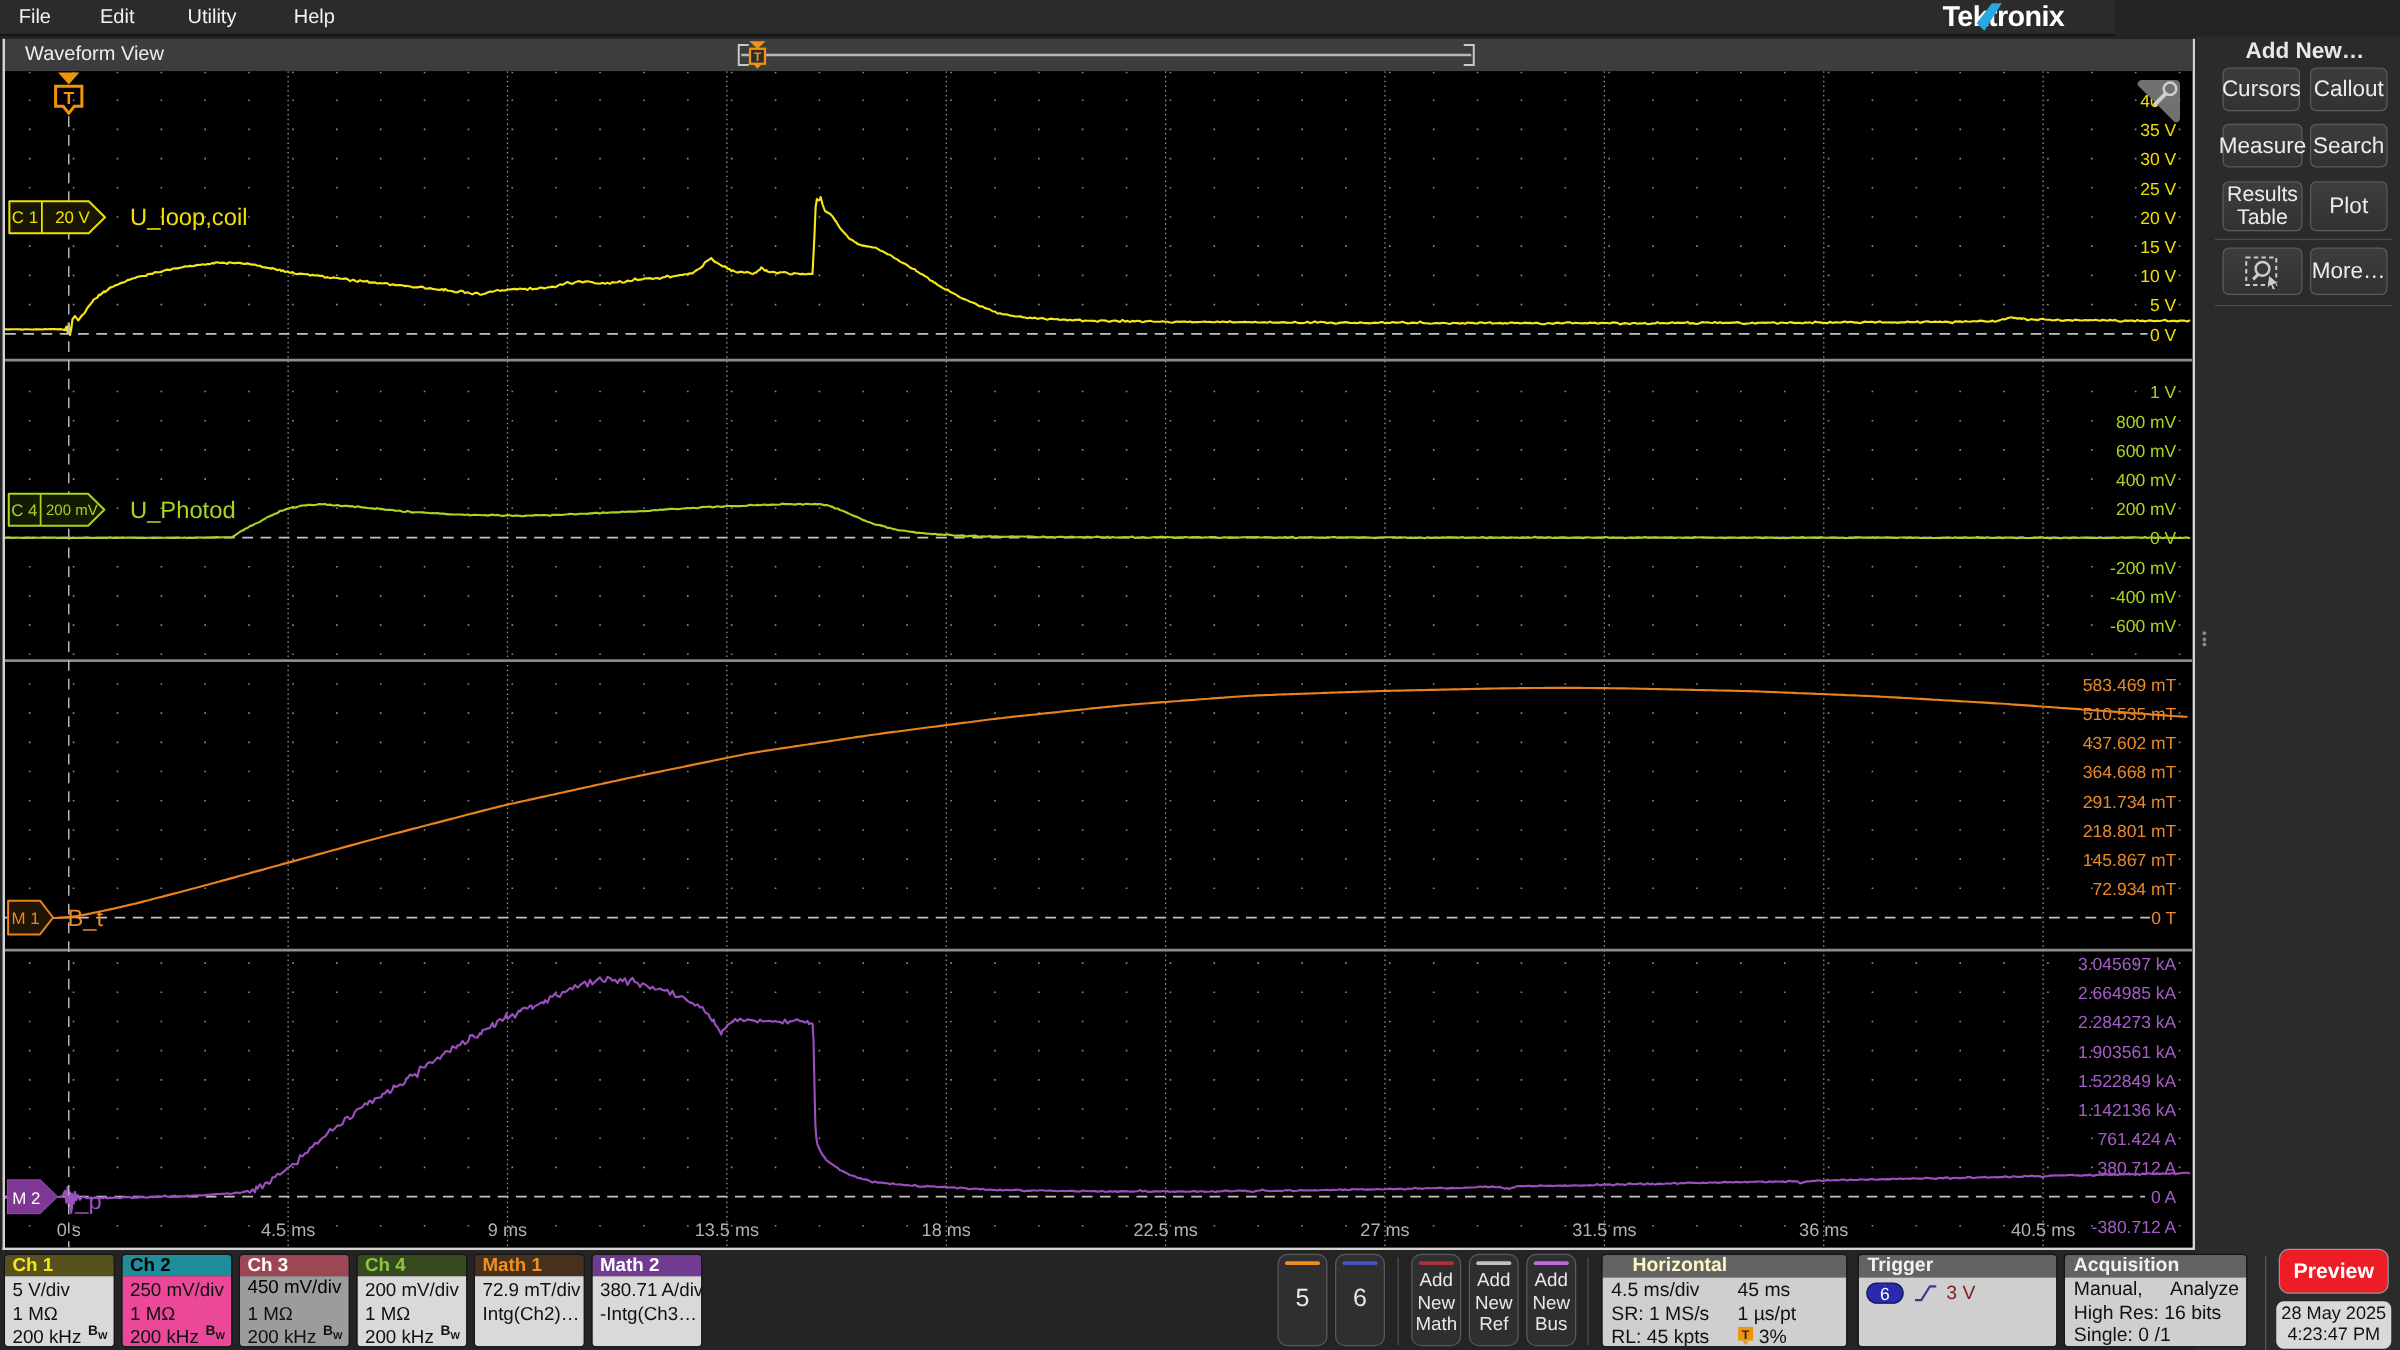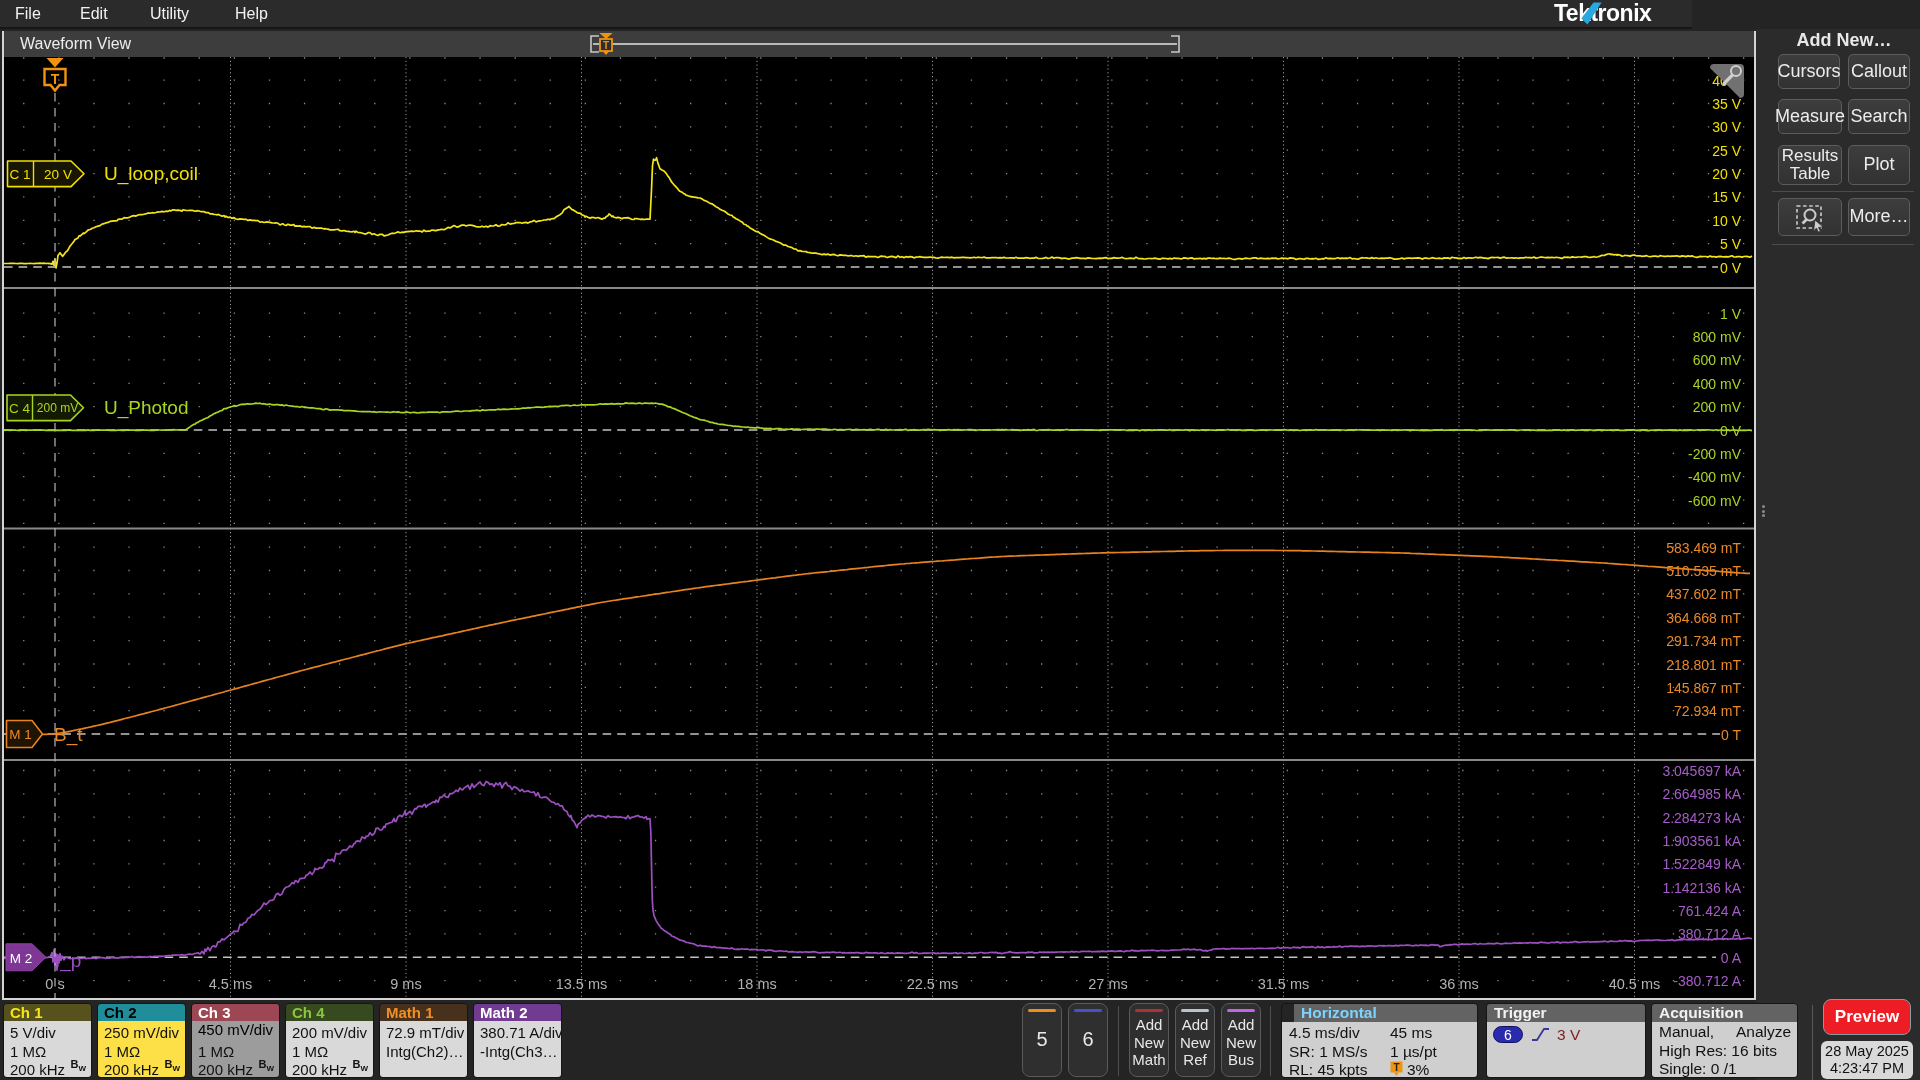--- a/index.html
+++ b/index.html
@@ -222,21 +222,21 @@
 <div style="position:absolute;top:0;left:0;right:0;height:17px;background:#57511d;color:#f5e616;font-size:15px;font-weight:bold;line-height:17px;padding-left:6px">Ch 1</div>
 <div style="position:absolute;top:17px;left:0;right:0;bottom:0;background:#d9d9d9">
         <div style="position:absolute;left:6px;top:3px;font-size:15px;color:#111;white-space:nowrap">5 V/div</div>
         <div style="position:absolute;left:6px;top:21.5px;font-size:15px;color:#111;white-space:nowrap">1 MΩ</div>
         <div style="position:absolute;left:6px;top:40px;font-size:15px;color:#111;white-space:nowrap">200 kHz</div>
         <div style="position:absolute;right:5px;bottom:4px;color:#111;font-size:11px;font-weight:bold">B<span style="font-size:8px;vertical-align:-3px">W</span></div>
       </div>
 </div>
     <div style="position:absolute;left:97px;top:0;width:89px;height:75px;border-radius:4px;overflow:hidden;border:1px solid #151515">
 <div style="position:absolute;top:0;left:0;right:0;height:17px;background:#1f8e9a;color:#000000;font-size:15px;font-weight:bold;line-height:17px;padding-left:6px">Ch 2</div>
-<div style="position:absolute;top:17px;left:0;right:0;bottom:0;background:#fde047">
+<div style="position:absolute;top:17px;left:0;right:0;bottom:0;background:#ec4899">
         <div style="position:absolute;left:6px;top:3px;font-size:15px;color:#111;white-space:nowrap">250 mV/div</div>
         <div style="position:absolute;left:6px;top:21.5px;font-size:15px;color:#111;white-space:nowrap">1 MΩ</div>
         <div style="position:absolute;left:6px;top:40px;font-size:15px;color:#111;white-space:nowrap">200 kHz</div>
         <div style="position:absolute;right:5px;bottom:4px;color:#111;font-size:11px;font-weight:bold">B<span style="font-size:8px;vertical-align:-3px">W</span></div>
       </div>
 </div>
     <div style="position:absolute;left:191px;top:0;width:89px;height:75px;border-radius:4px;overflow:hidden;border:1px solid #151515">
 <div style="position:absolute;top:0;left:0;right:0;height:17px;background:#9e4754;color:#ffffff;font-size:15px;font-weight:bold;line-height:17px;padding-left:6px">Ch 3</div>
 <div style="position:absolute;top:17px;left:0;right:0;bottom:0;background:#9c9c9c">
         <div style="position:absolute;left:6px;top:0;font-size:15px;color:#000000;white-space:nowrap">450 mV/div</div>
@@ -284,21 +284,21 @@
 <div style="position:absolute;left:1175px;top:0;width:40px;height:74px;background:#2f2f2f;border:1px solid #5a5a5a;border-radius:8px">
 <div style="position:absolute;left:5px;right:5px;top:5px;height:3px;background:#b8c4cc;border-radius:2px"></div>
 <div style="position:absolute;left:0;right:0;top:12px;text-align:center;font-size:15px;line-height:17.5px;color:#e8e8e8">Add<br>New<br>Ref</div>
 </div>
 <div style="position:absolute;left:1221px;top:0;width:40px;height:74px;background:#2f2f2f;border:1px solid #5a5a5a;border-radius:8px">
 <div style="position:absolute;left:5px;right:5px;top:5px;height:3px;background:#c264e8;border-radius:2px"></div>
 <div style="position:absolute;left:0;right:0;top:12px;text-align:center;font-size:15px;line-height:17.5px;color:#e8e8e8">Add<br>New<br>Bus</div>
 </div>
 <div style="position:absolute;left:1270px;top:3px;height:70px;border-left:1px solid #4d4d4d"></div>
 <div style="position:absolute;left:1281px;top:0;width:197px;height:75px;border-radius:4px;overflow:hidden;border:1px solid #151515">
-<div style="position:absolute;top:0;left:12px;right:0;height:18px;background:#636363;color:#7dd3fc;font-size:15.5px;font-weight:bold;line-height:18px;padding-left:7px">Horizontal</div>
+<div style="position:absolute;top:0;left:0;right:0;height:18px;background:#636363;color:#fef9c3;font-size:15.5px;font-weight:bold;line-height:18px;padding-left:24px">Horizontal</div>
 <div style="position:absolute;top:18px;left:0;right:0;bottom:0;background:#cfcfcf">
 <div style="position:absolute;left:7px;top:2px;font-size:15.5px;color:#111">4.5 ms/div</div>
 <div style="position:absolute;left:108px;top:2px;font-size:15.5px;color:#111">45 ms</div>
 <div style="position:absolute;left:7px;top:20.5px;font-size:15.5px;color:#111">SR: 1 MS/s</div>
 <div style="position:absolute;left:108px;top:20.5px;font-size:15.5px;color:#111">1 µs/pt</div>
 <div style="position:absolute;left:7px;top:39px;font-size:15.5px;color:#111">RL: 45 kpts</div>
 <div style="position:absolute;left:108px;top:39px;width:13px;height:16px"><svg width="13" height="16" viewBox="0 0 13 16">
             <rect x="0.5" y="0.5" width="12" height="11" fill="#f0940f"></rect>
             <polygon points="4,11.5 9,11.5 6.5,15" fill="#f0940f"></polygon>
             <text x="6.5" y="10" text-anchor="middle" style="font:bold 10px 'Liberation Sans',sans-serif" fill="#222">T</text>

